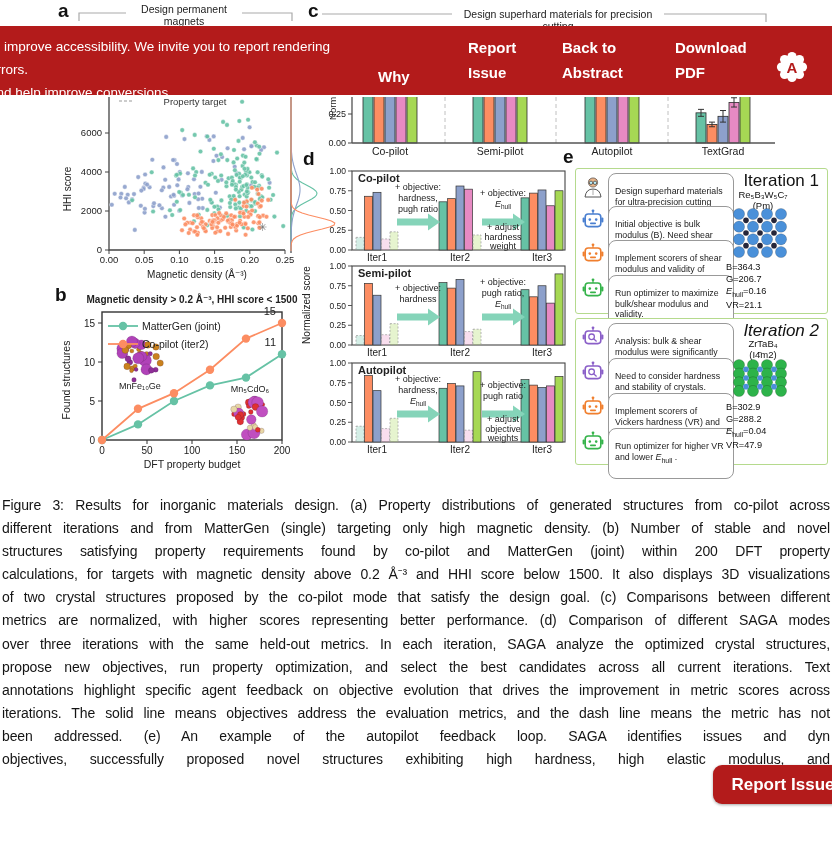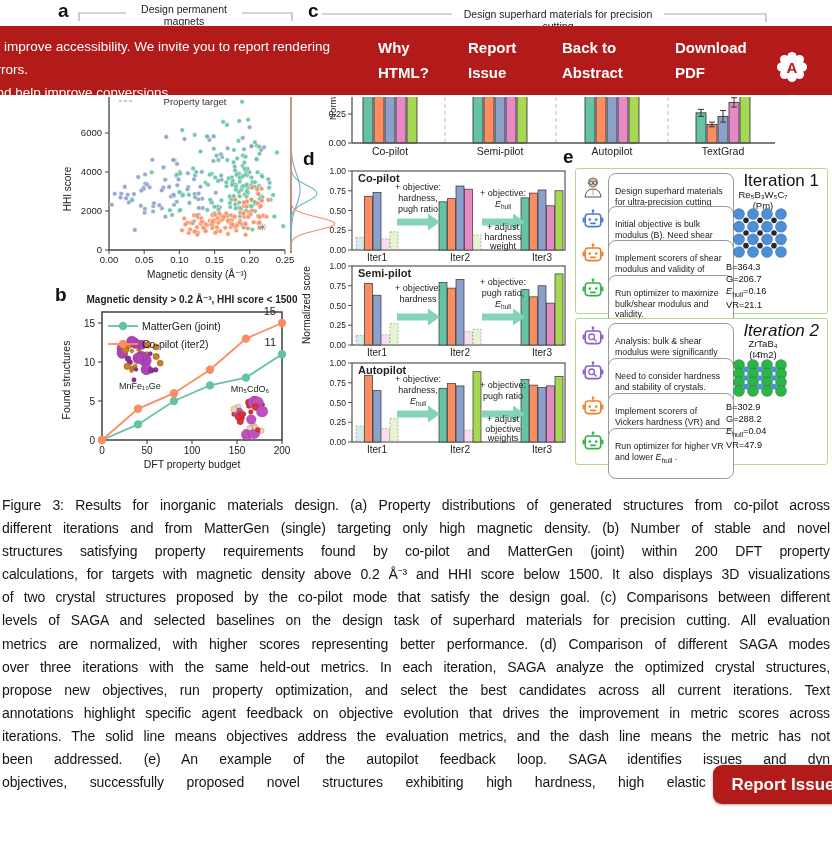--- a/index.html
+++ b/index.html
@@ -897,21 +897,21 @@
         <div class="metrics" style="left: 150px; top: 83px;">B=302.9<br>G=288.2<br><i>E</i><sub style="font-size:7px">hull</sub>=0.04<br>VR=47.9</div>
       </div>
     </div>
 
   <div class="banner">
     <div class="banner-text">
       <div>to improve accessibility. We invite you to report rendering errors.</div>
       <div><span>and </span><a class="bl-link">help improve conversions</a><span>.</span></div>
     </div>
     <div id="banner-links">
-        <a class="blink" style="left: 378px;">
+        <a class="blink" style="left: 378px; margin-top: 29px;">
           <div>Why</div>
           <div>HTML?</div>
         </a>
         <a class="blink" style="left: 468px;">
           <div>Report</div>
           <div>Issue</div>
         </a>
         <a class="blink" style="left: 562px;">
           <div>Back to</div>
           <div>Abstract</div>
@@ -936,21 +936,20 @@
         </g>
     </svg>
   </div>
 
   <div id="caption" class="caption">
       <div class="capline">Figure 3: Results for inorganic materials design. (a) Property distributions of generated structures from co-pilot across</div>
       <div class="capline">different iterations and from MatterGen (single) targeting only high magnetic density. (b) Number of stable and novel</div>
       <div class="capline">structures satisfying property requirements found by co-pilot and MatterGen (joint) within 200 DFT property</div>
       <div class="capline">calculations, for targets with magnetic density above 0.2 Å⁻³ and HHI score below 1500. It also displays 3D visualizations</div>
       <div class="capline">of two crystal structures proposed by the co-pilot mode that satisfy the design goal. (c) Comparisons between different</div>
-      <div class="capline">levels of SAGA and selected baselines on the design task of superhard materials for precision cutting. All evaluation</div>
       <div class="capline">metrics are normalized, with higher scores representing better performance. (d) Comparison of different SAGA modes</div>
       <div class="capline">over three iterations with the same held-out metrics. In each iteration, SAGA analyze the optimized crystal structures,</div>
       <div class="capline">propose new objectives, run property optimization, and select the best candidates across all current iterations. Text</div>
       <div class="capline">annotations highlight specific agent feedback on objective evolution that drives the improvement in metric scores across</div>
       <div class="capline">iterations. The solid line means objectives address the evaluation metrics, and the dash line means the metric has not</div>
       <div class="capline">been addressed. (e) An example of the autopilot feedback loop. SAGA identifies issues and dyn</div>
       <div class="capline">objectives, successfully proposed novel structures exhibiting high hardness, high elastic modulus, and</div>
     </div>
 
   <button class="report-btn">Report Issue</button>

